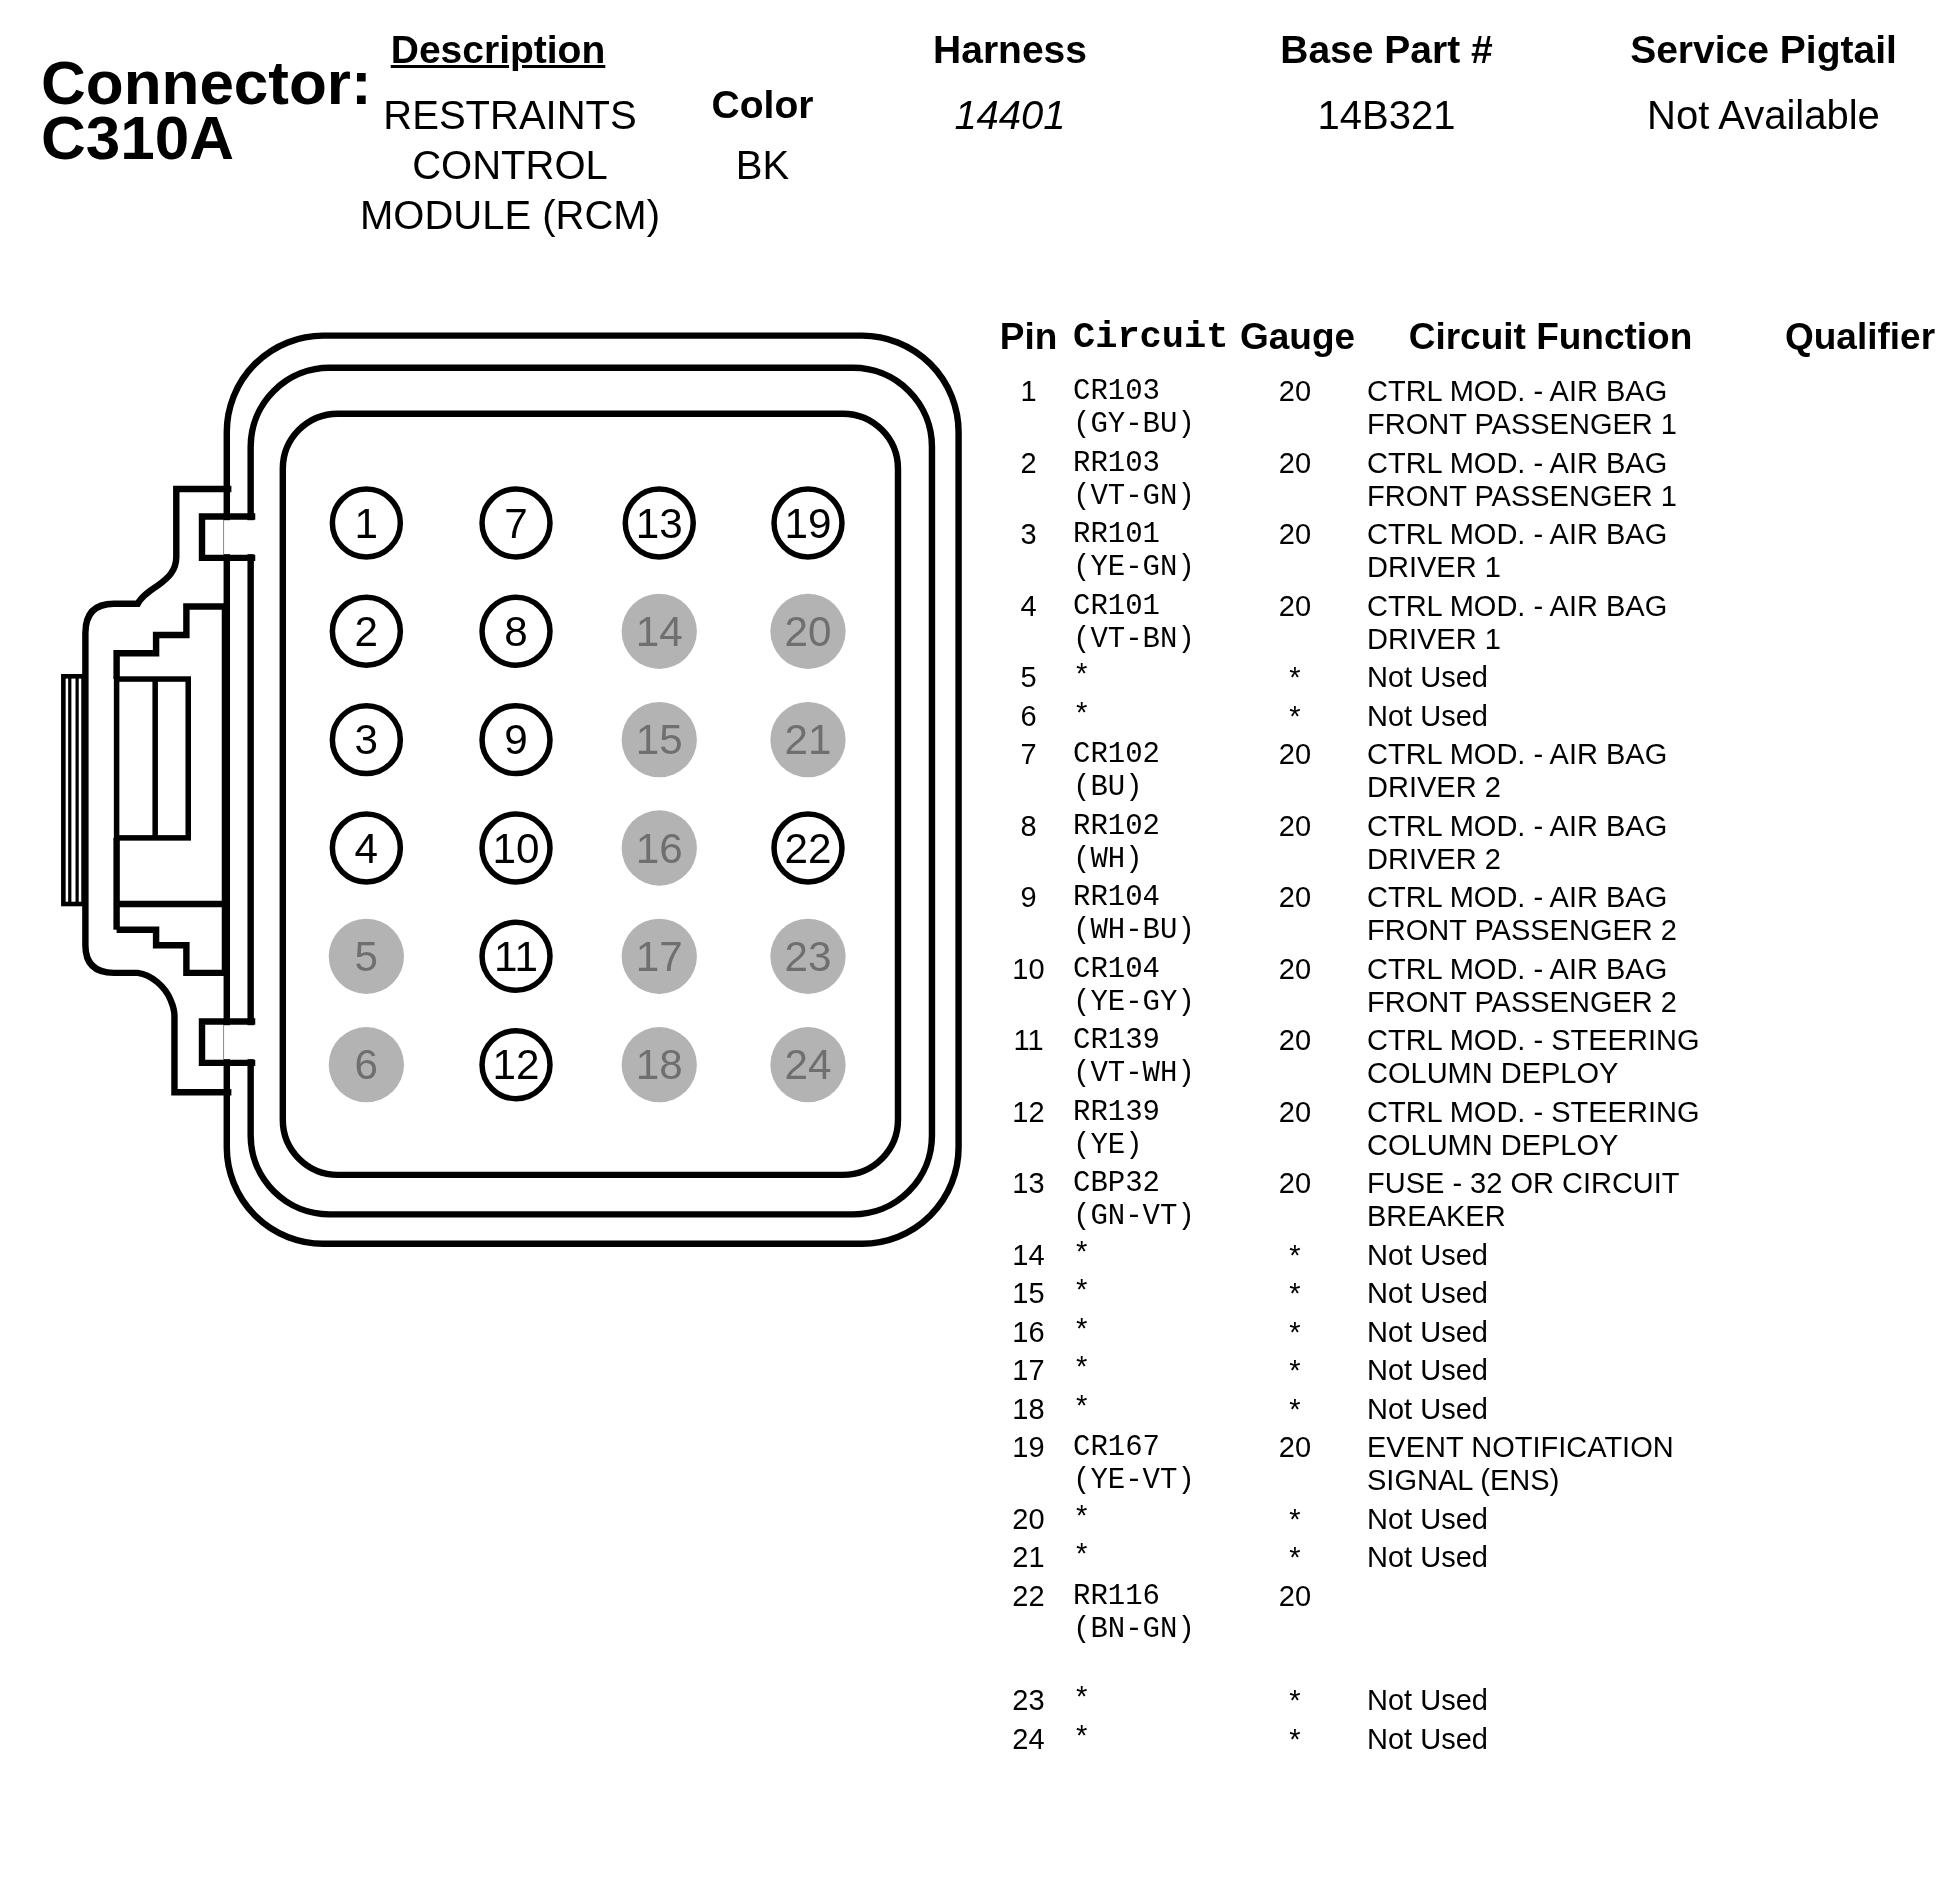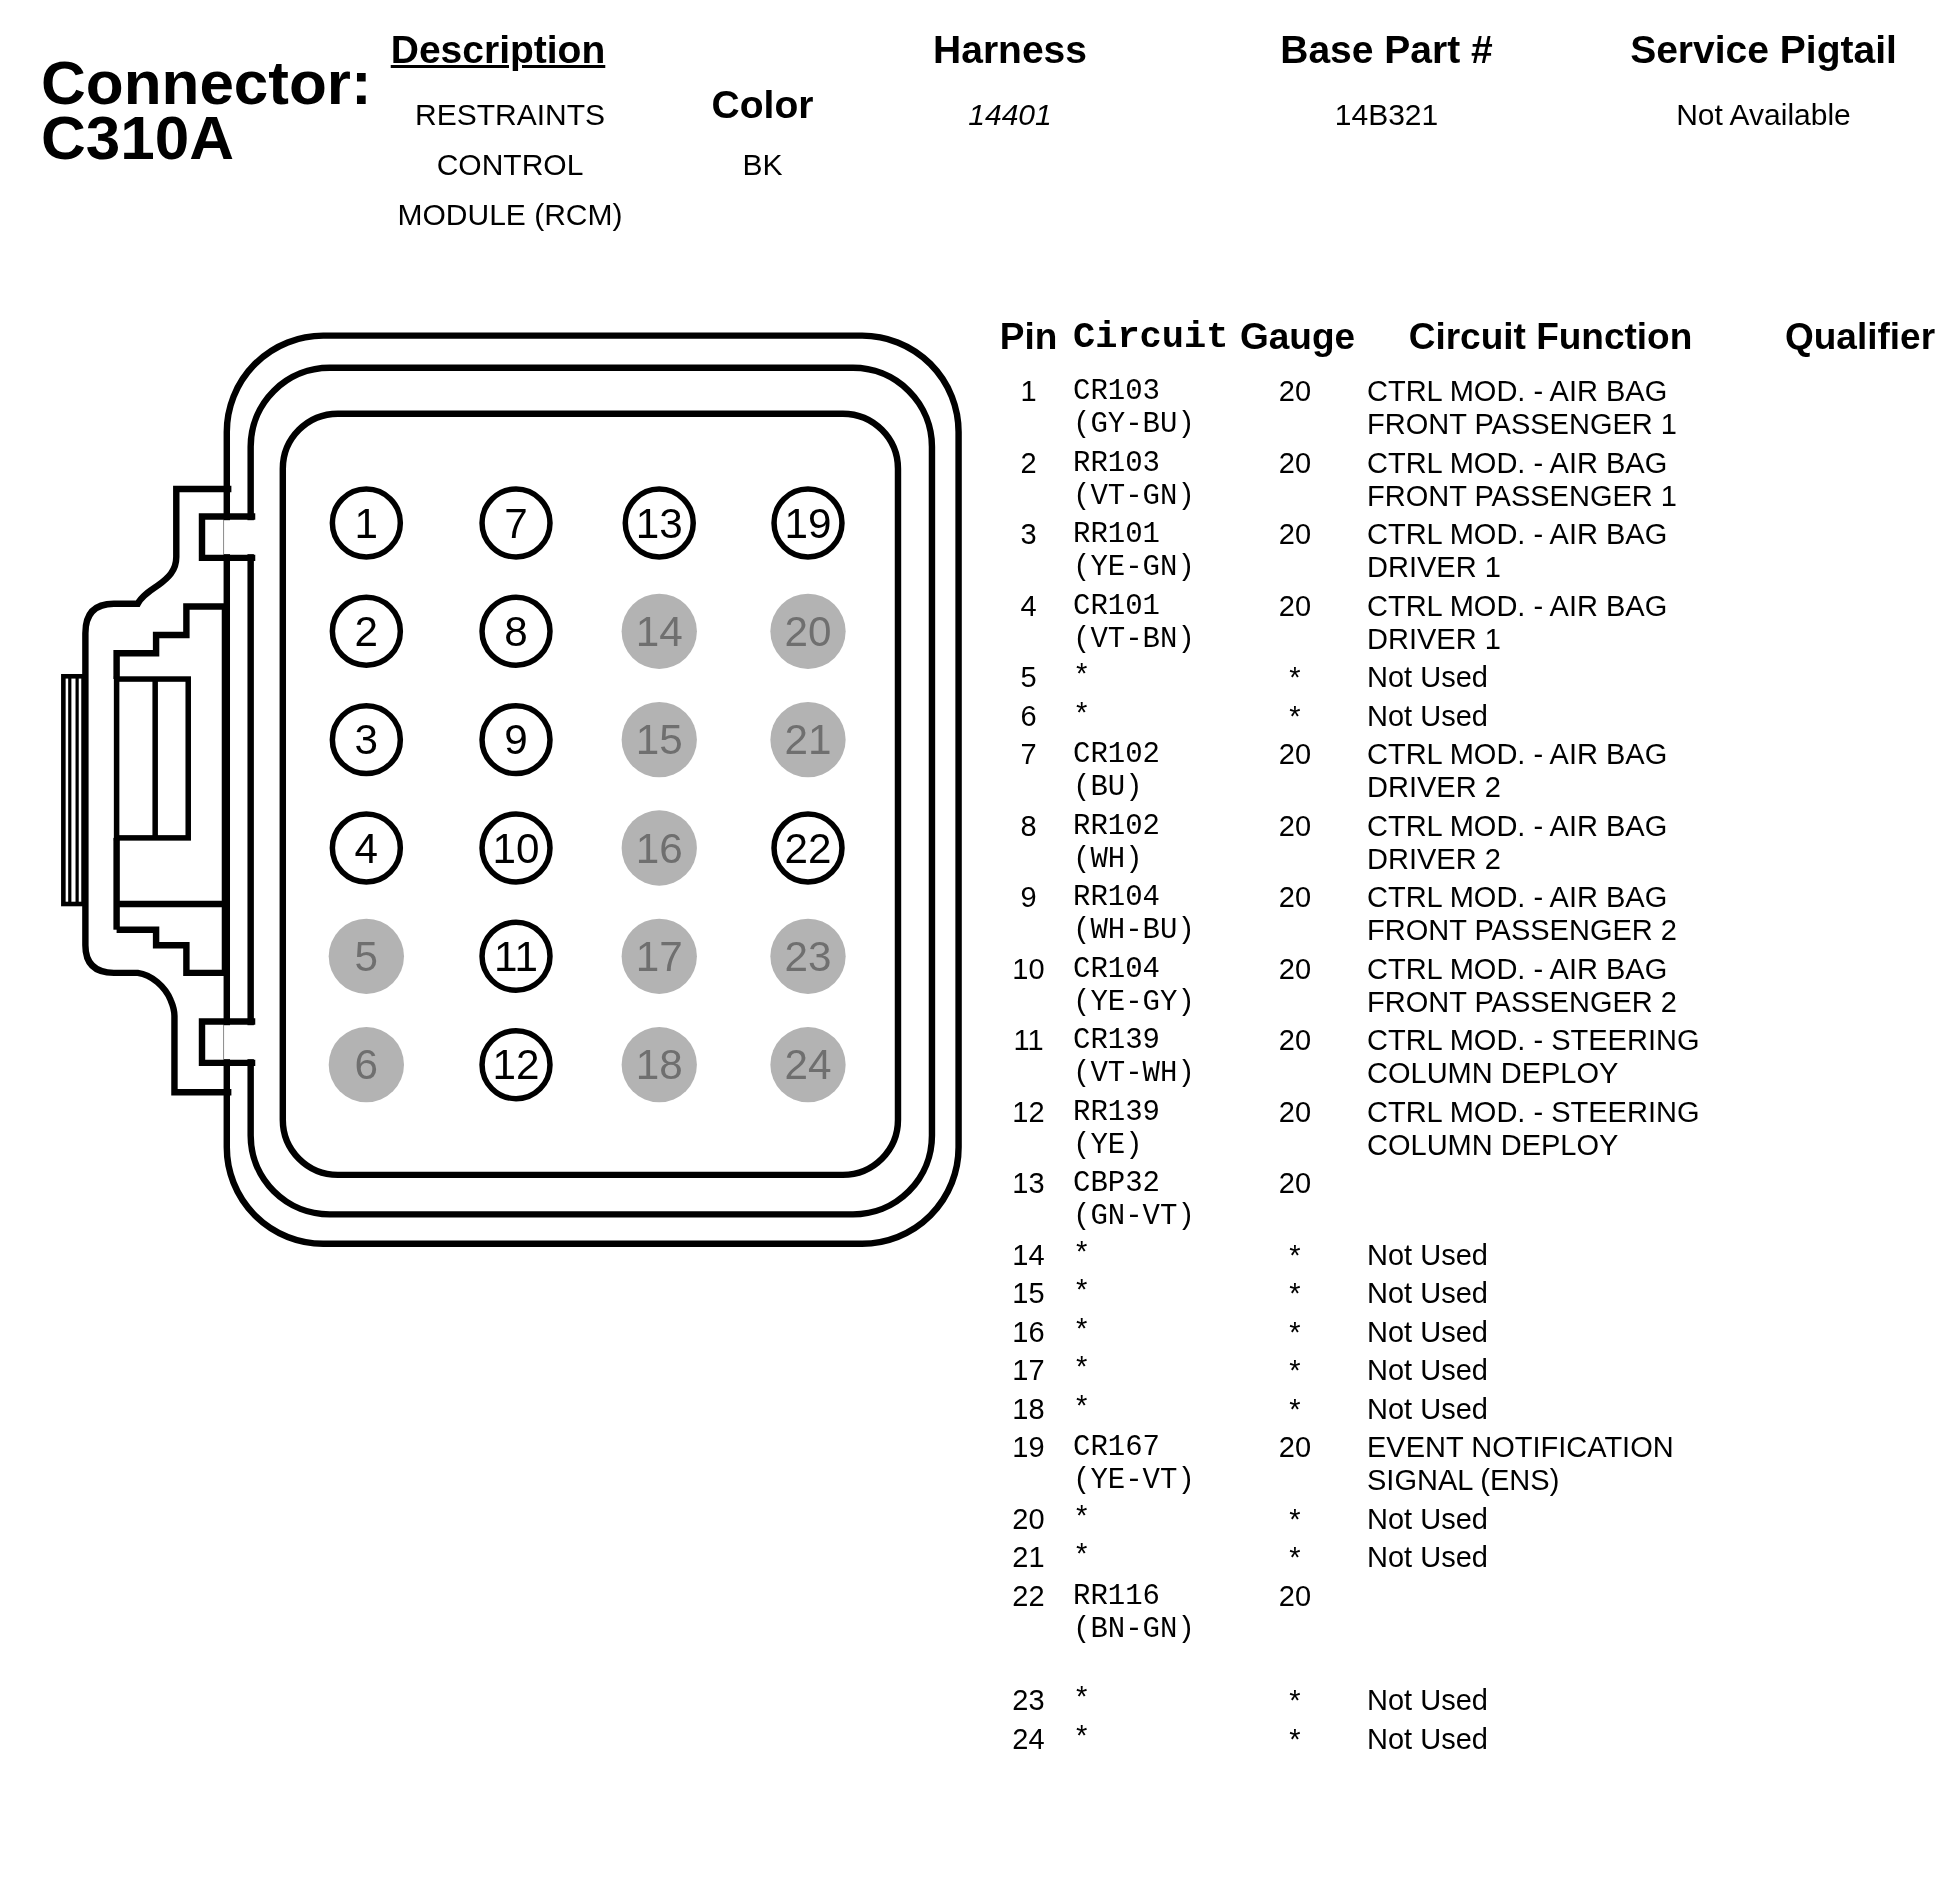--- a/index.html
+++ b/index.html
@@ -12,21 +12,21 @@
   .title{
     position:absolute;left:41px;top:55px;
     font-size:62px;font-weight:bold;line-height:55px;
   }
   .hdr-label{
     position:absolute;top:27.5px;
     font-size:39px;font-weight:bold;text-align:center;
   }
   .hdr-value{
     position:absolute;top:90px;
-    font-size:30px;text-align:center;line-height:50px;white-space:pre-line;
+    font-size:40px;text-align:center;line-height:50px;white-space:pre-line;
   }
   .hl-description{left:328px;width:340px;text-decoration:underline;}
   .hv-description{left:294px;width:432px;}
   .hl-color{left:680px;width:165px;top:83px;}
   .hv-color{left:680px;width:165px;top:140px;}
   .hl-harness{left:895px;width:230px;}
   .hv-harness{left:895px;width:230px;font-style:italic;}
   .hl-basepart{left:1249px;width:275px;}
   .hv-basepart{left:1249px;width:275px;}
   .hl-pigtail{left:1612px;width:303px;}
@@ -347,20 +347,22 @@
 COLUMN DEPLOY</div>
     <div class="cell col-qual"></div>
   </div>
     <div class="trow" style="height: 66px;">
     <div class="cell col-pin">13</div>
     <div class="cell col-circuit">
       <div>CBP32</div>
       <div>(GN-VT)</div>
     </div>
     <div class="cell col-gauge">20</div>
+    <div class="cell col-func func">FUSE - 32 OR CIRCUIT
+BREAKER</div>
     <div class="cell col-qual"></div>
   </div>
     <div class="trow" style="height: 33px;">
     <div class="cell col-pin">14</div>
     <div class="cell col-circuit">
       <div>*</div>
       <div></div>
     </div>
     <div class="cell col-gauge">*</div>
     <div class="cell col-func func">Not Used</div>

